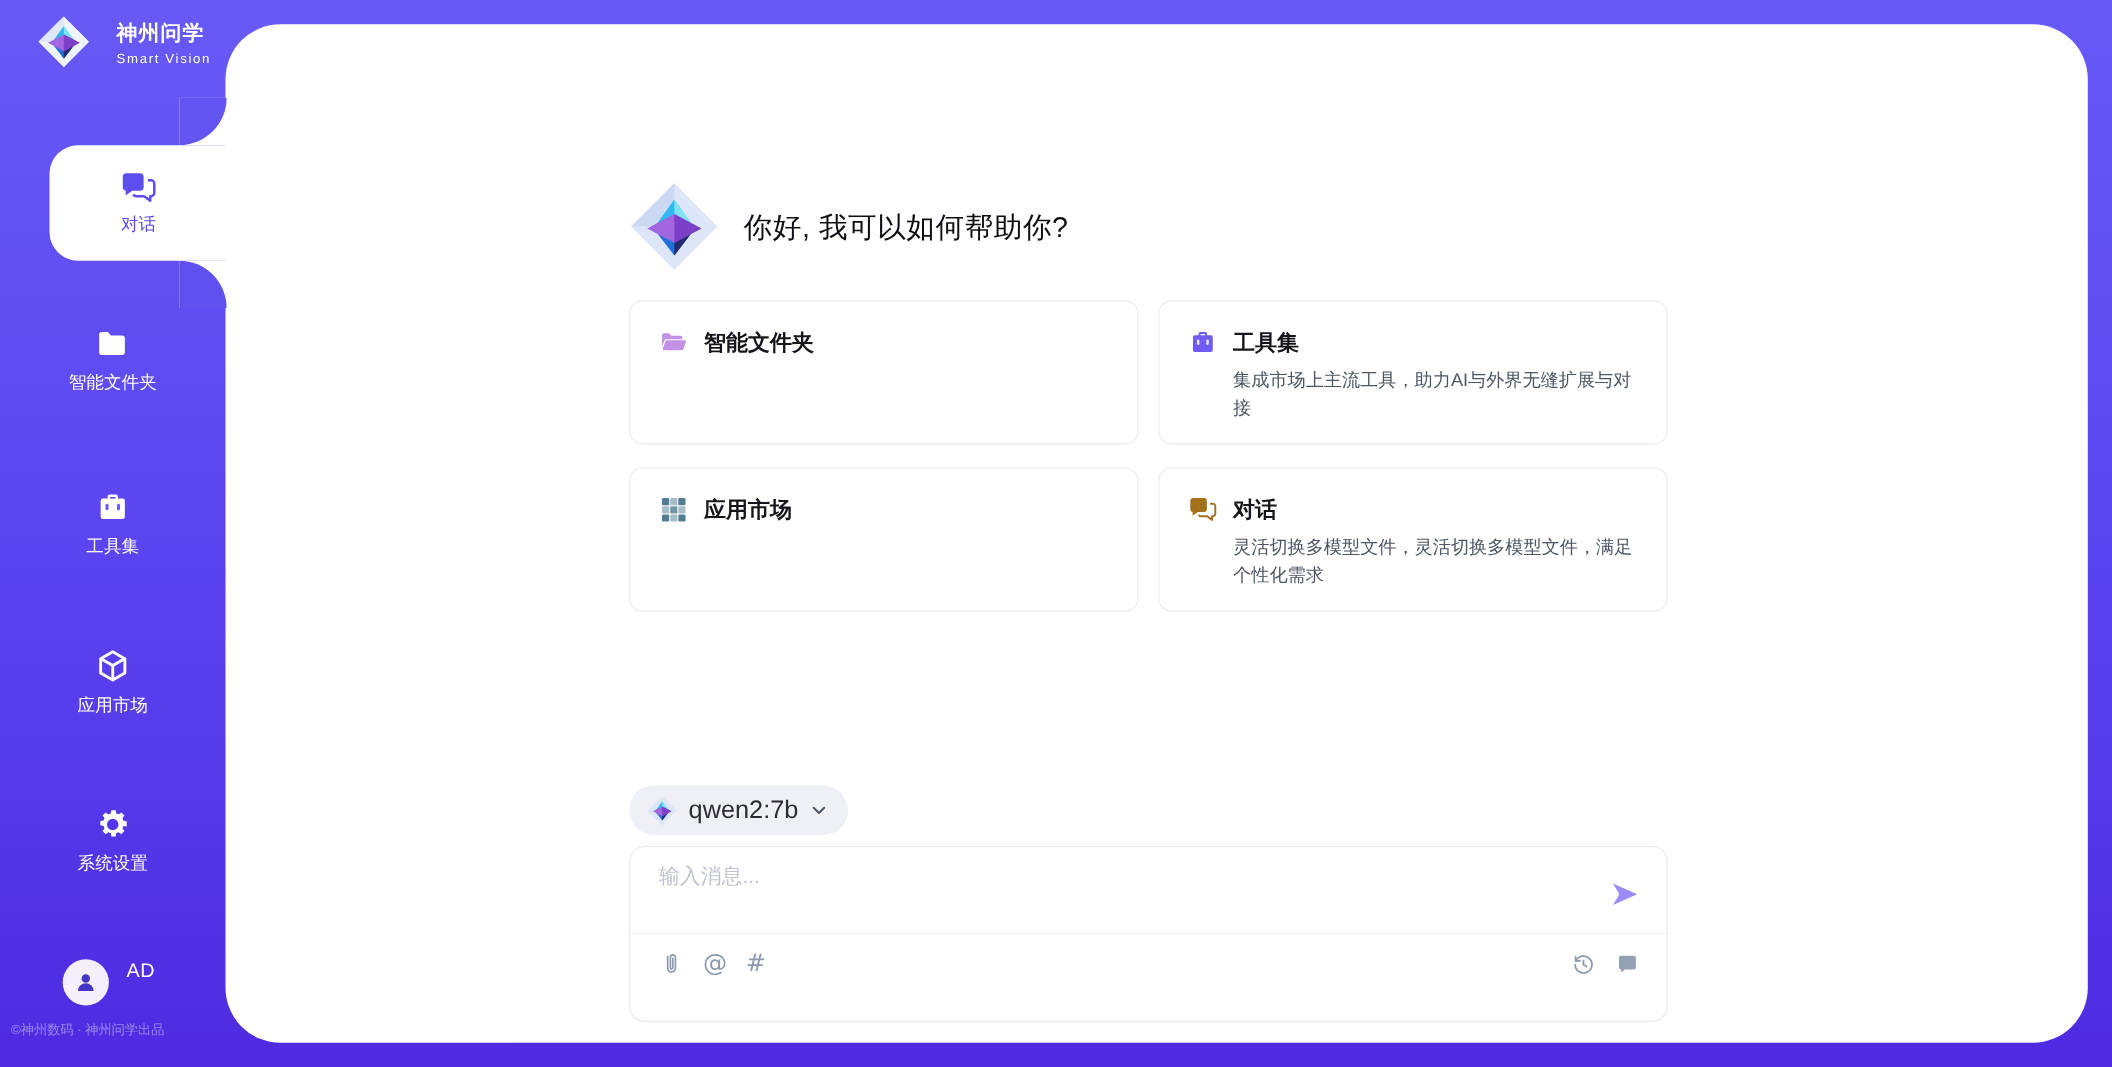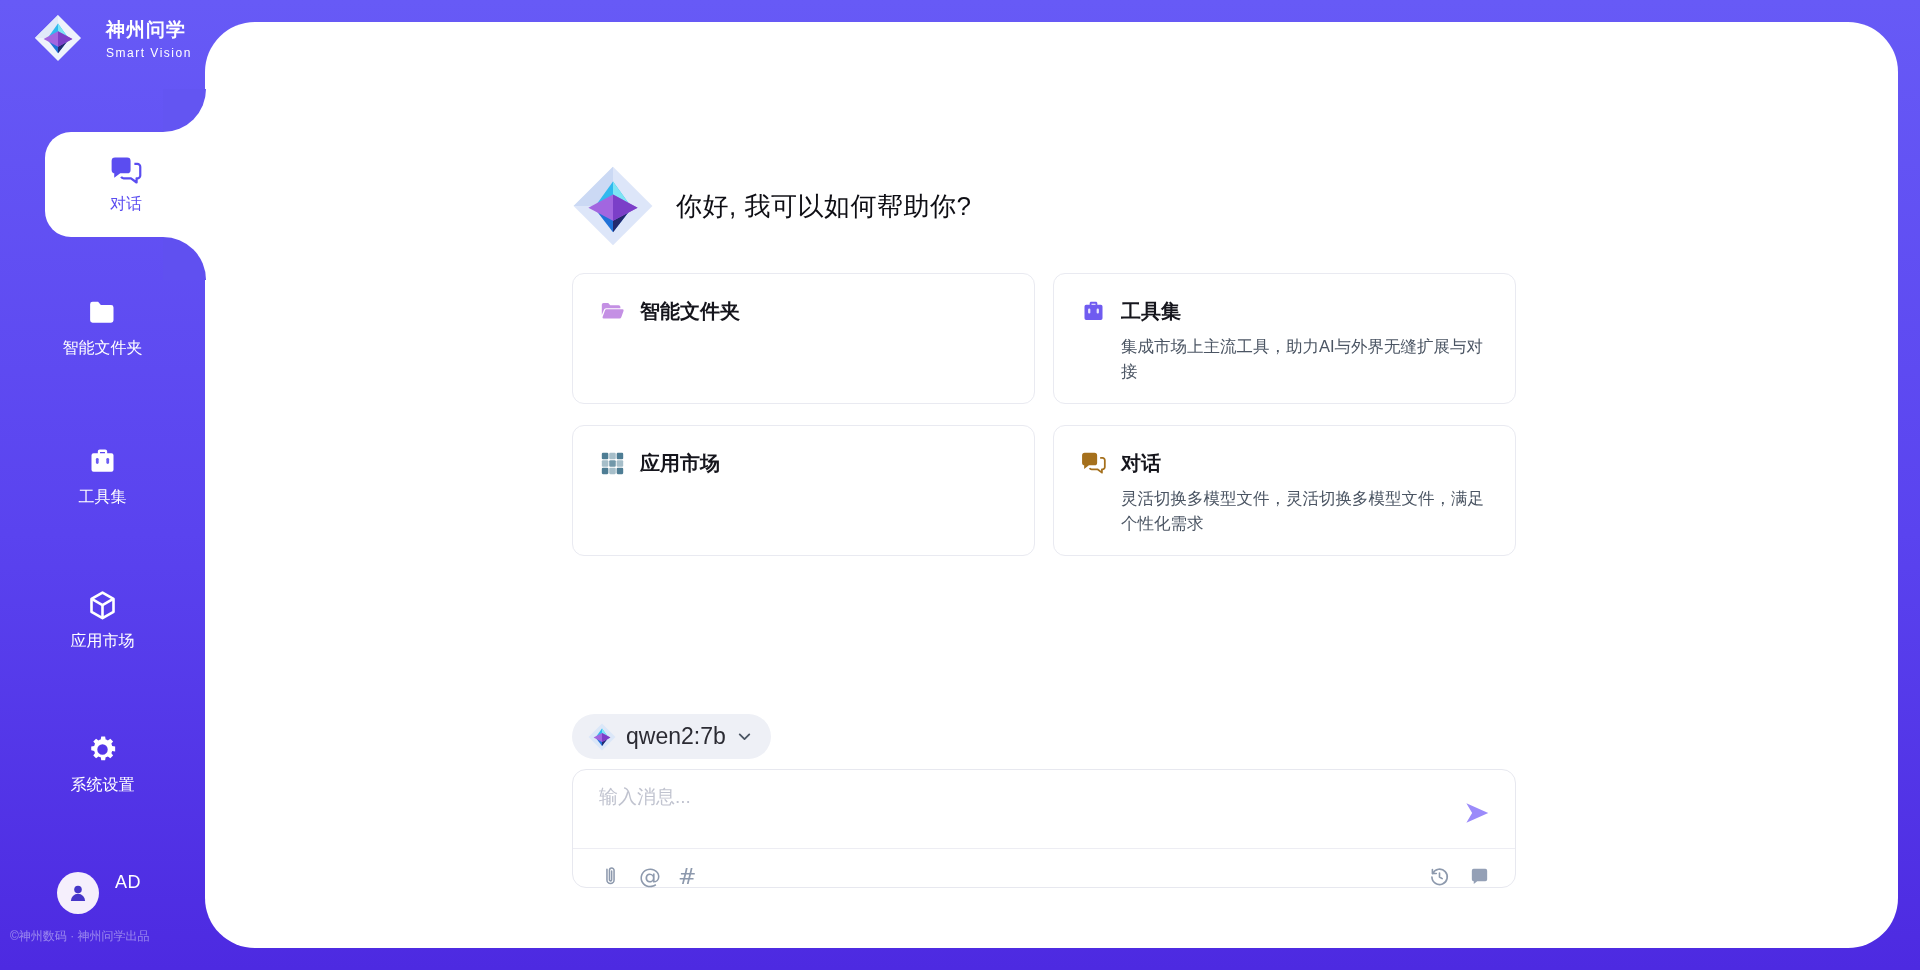--- a/index.html
+++ b/index.html
@@ -80,21 +80,21 @@
   .model-pill {
     position:absolute; top:692px; left:0; height:45px;
     display:inline-flex; align-items:center; gap:10px; padding:0 18px 0 16px;
     background:#eef0f6; border-radius:23px; cursor:pointer;
   }
   .model-pill svg.diamond { width:28px; height:28px; }
   .model-name { font-size:23px; color:#2b2b33; }
   .model-pill .chev { width:17px; height:17px; }
 
   .composer {
-    position:absolute; top:747px; left:0; width:944px; height:119px;
+    position:absolute; top:747px; left:0; width:944px; height:160px;
     border:1px solid #e7e8ef; border-radius:14px; background:#fff;
   }
   .composer textarea {
     position:absolute; top:14px; left:26px; width:840px; height:58px;
     border:none; outline:none; resize:none; font-family:inherit;
     font-size:19px; color:#333;
   }
   .composer textarea::placeholder { color:#c0c3cf; }
   .send-btn {
     position:absolute; top:28px; right:22px; width:32px; height:32px;

